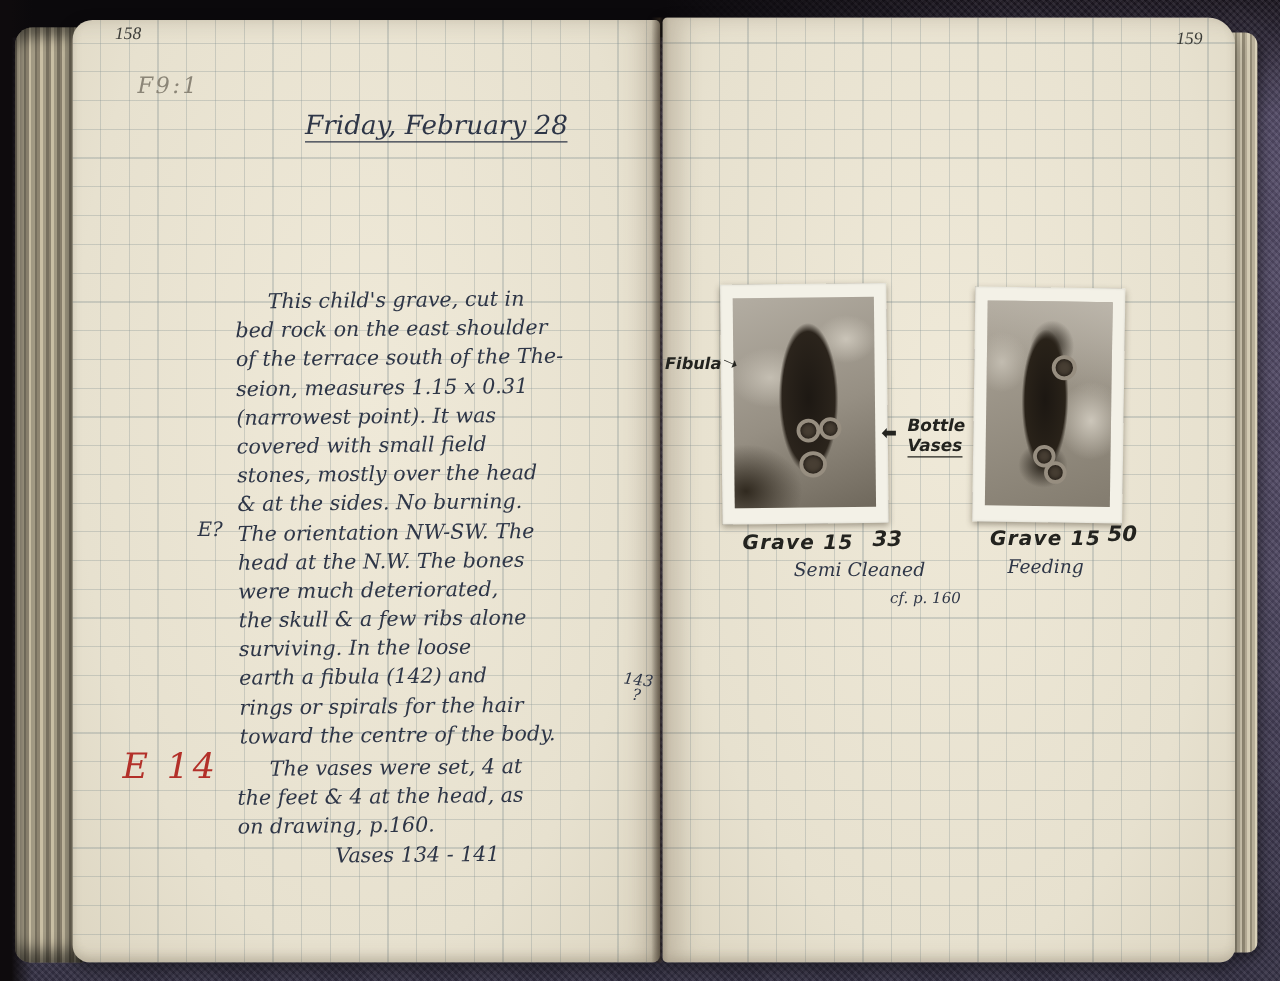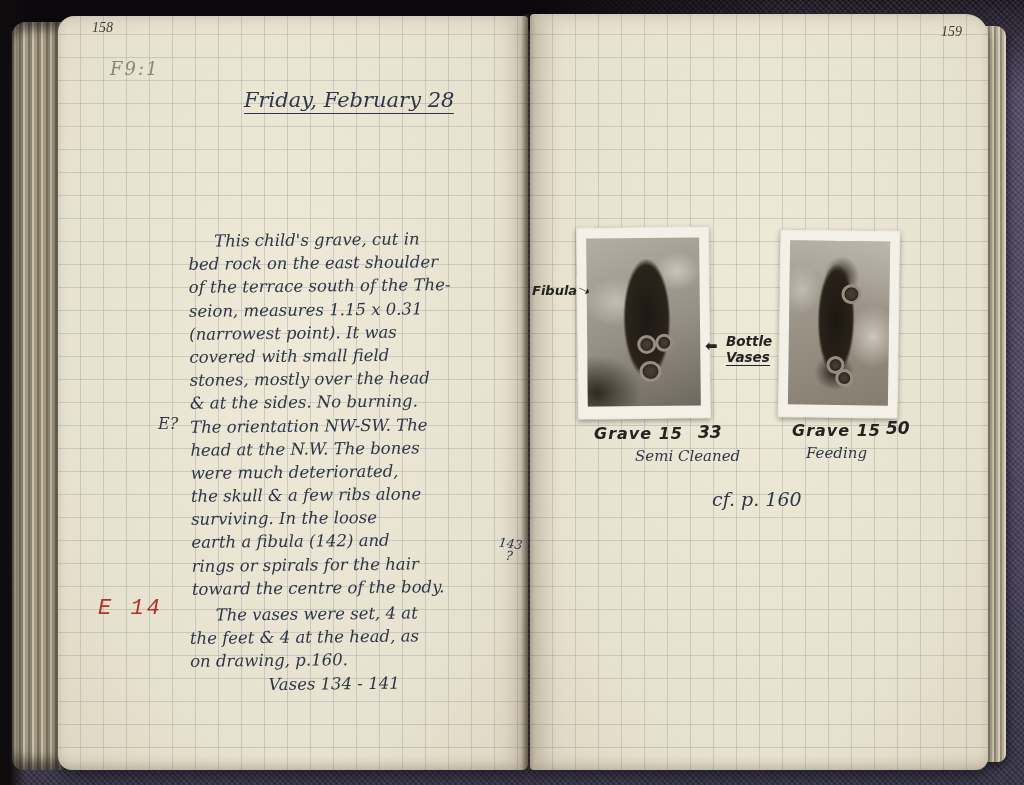--- a/index.html
+++ b/index.html
@@ -102,21 +102,21 @@
     <div class="hw-line">toward the centre of the body.</div>
   </div>
 
   <div class="hw" style="left:158px;top:414px;font-size:16px;">E?</div>
 
   <div class="sidenote" style="left:498px;top:538px;">
     <div>143</div>
     <div>?</div>
   </div>
 
-  <div class="hw red-ink" style="left:98px;top:596px;font-size:22px;letter-spacing:3px;font-family:Liberation Mono, monospace;">E 14</div>
+  <div class="hw red-ink" style="left:98px;top:596px;font-size:28px;letter-spacing:3px;">E 14</div>
 
   <div class="hw-block" style="left:190px;top:602px;width:345px;">
     <div class="hw-line indent1">The vases were set, 4 at</div>
     <div class="hw-line">the feet &amp; 4 at the head, as</div>
     <div class="hw-line">on drawing, p.160.</div>
     <div class="hw-line" style="margin-left:78px;">Vases 134 - 141</div>
   </div>
 
   <div class="pageno" style="left:941px;top:8px;">159</div>
 
@@ -160,15 +160,15 @@
   </div>
 
   <div class="marker" style="left:594px;top:424px;font-size:16px;letter-spacing:1px;">Grave 15</div>
   <div class="marker" style="left:698px;top:422px;font-size:17px;">33</div>
   <div class="hw" style="left:600px;top:447px;font-size:15px;padding-left:35px;">Semi Cleaned</div>
 
   <div class="marker" style="left:792px;top:421px;font-size:16px;letter-spacing:1px;">Grave 15</div>
   <div class="marker" style="left:886px;top:418px;font-size:17px;">50</div>
   <div class="hw" style="left:806px;top:444px;font-size:15px;">Feeding</div>
 
-  <div class="hw" style="left:712px;top:488px;font-size:19px;">cf. p. 160</div>
+  <div class="hw" style="left:712px;top:471px;font-size:12px;">cf. p. 160</div>
 
 </div>
 
 </body></html>

